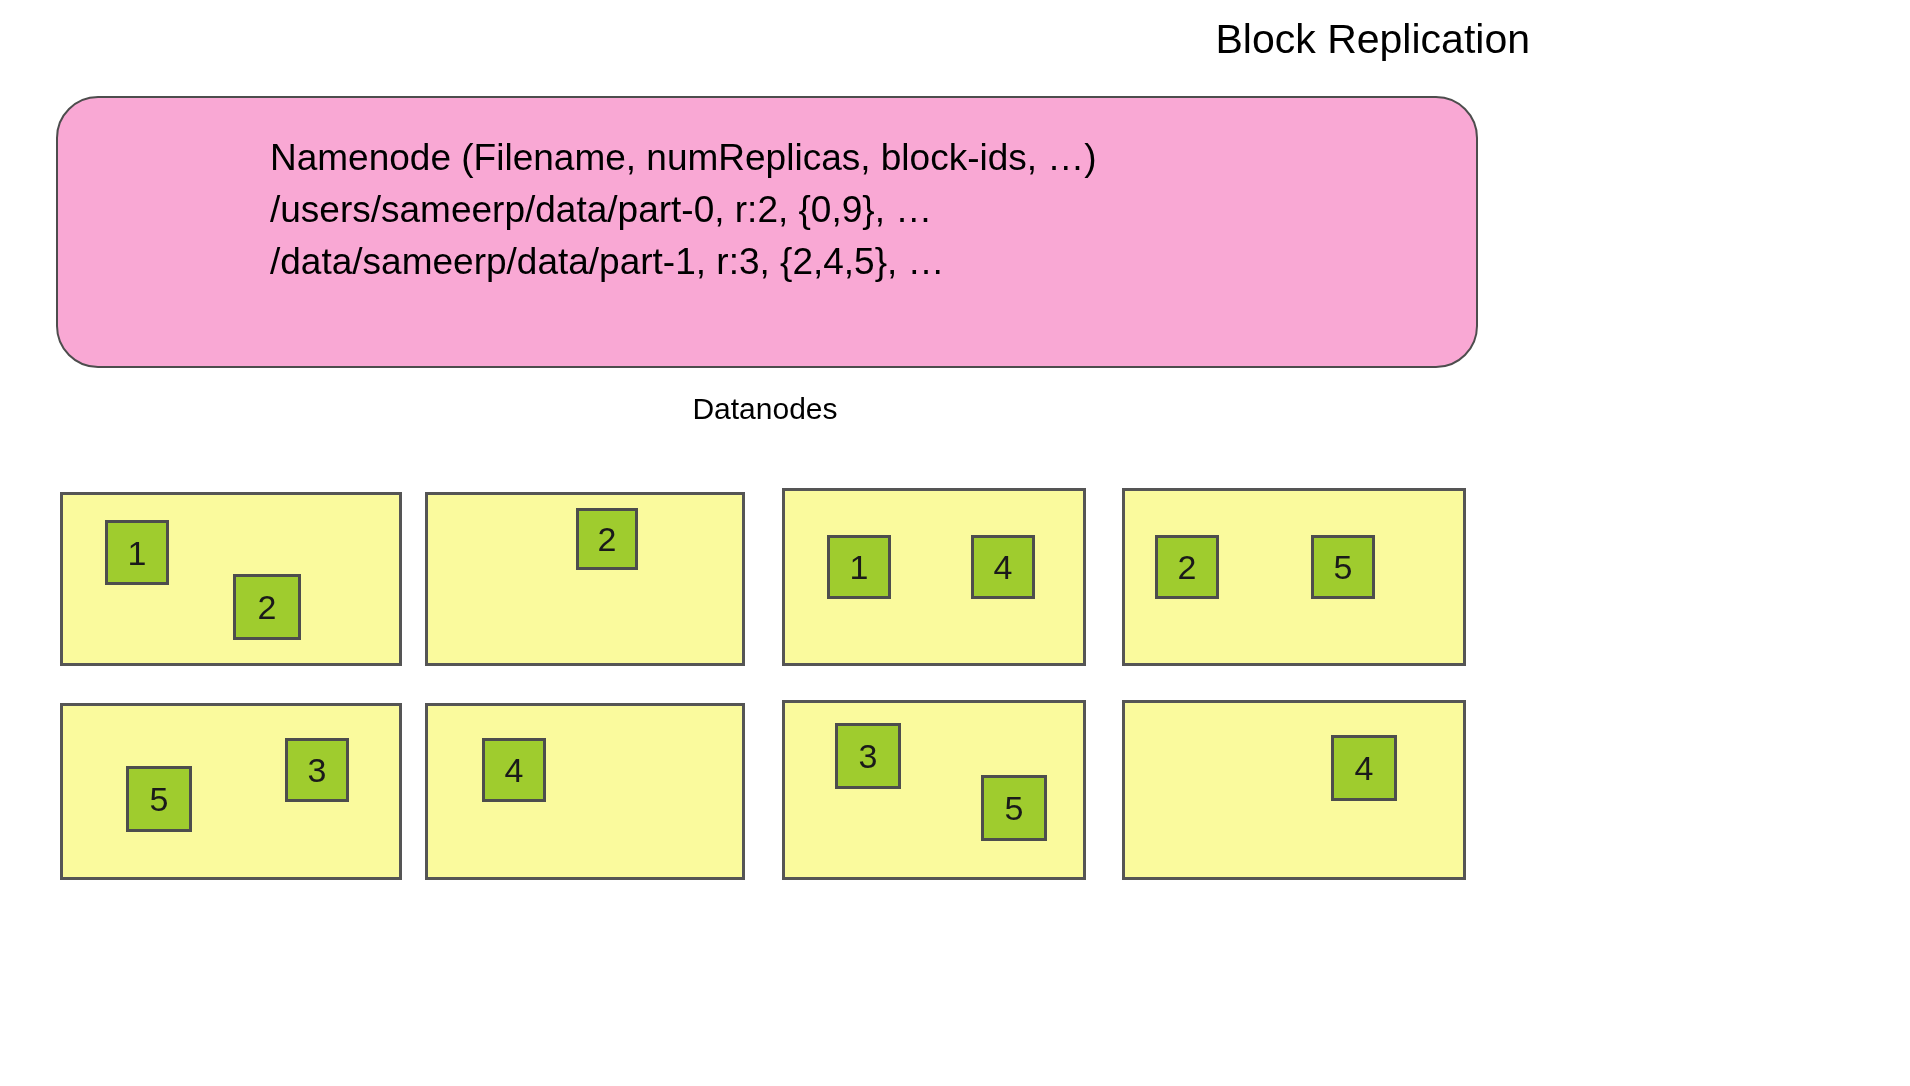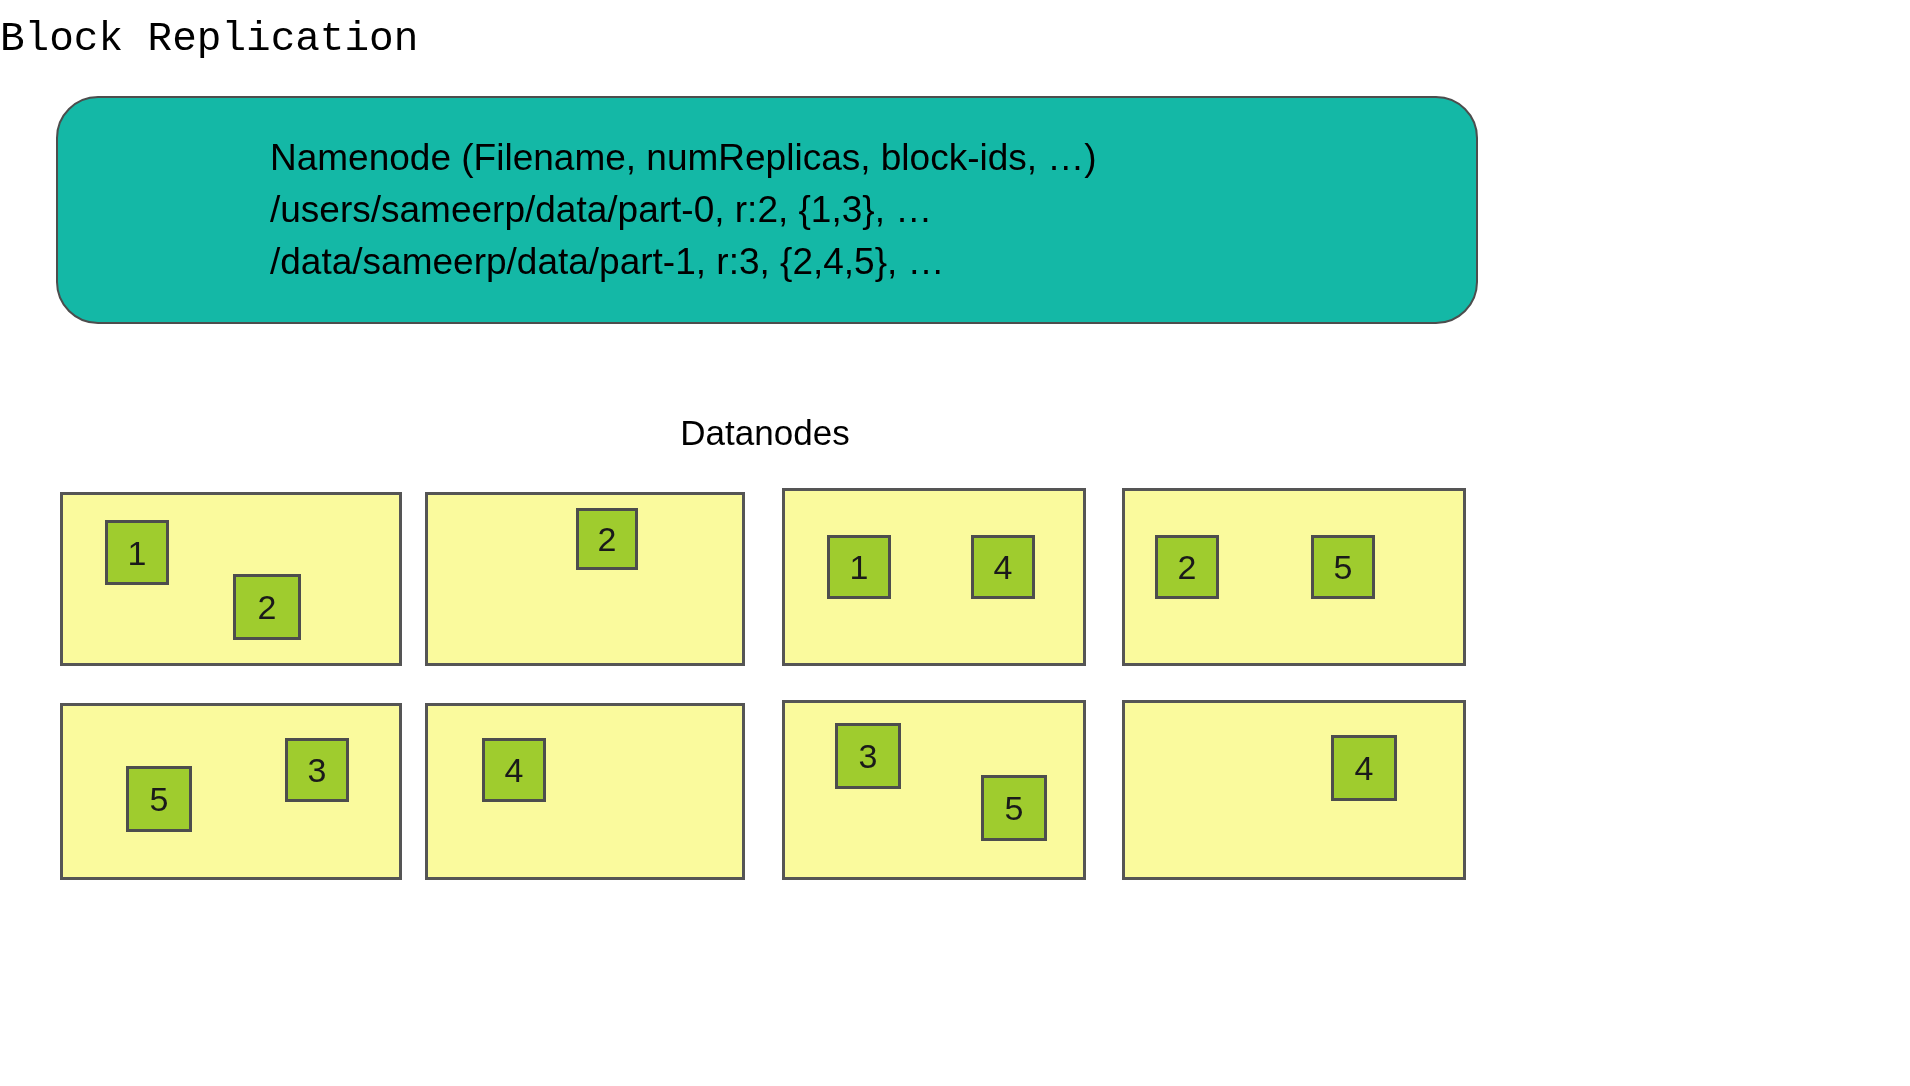--- a/index.html
+++ b/index.html
@@ -21,37 +21,36 @@
     width: 1910px;
     height: 1086px;
   }
 
   
   #diagram-title {
     position: absolute;
     left: 0;
     top: 14px;
     width: 1530px;
-    text-align: left;
+    text-align: right;
     font-size: 41px;
     line-height: 50px;
     color: #000000;
     white-space: nowrap;
-    font-family: Liberation Mono, monospace;
   }
 
   
   #namenode-box {
     position: absolute;
     left: 56px;
     top: 96px;
     width: 1422px;
-    height: 228px;
+    height: 272px;
     box-sizing: border-box;
-    background: #14b8a6;
+    background: #f9a8d4;
     border: 2px solid #4d4d4d;
     border-radius: 42px;
   }
   #namenode-text {
     position: absolute;
     left: 212px;
     top: 34px;
     width: 1180px;
   }
   .nn-line {
@@ -59,24 +58,24 @@
     line-height: 52px;
     color: #000000;
     white-space: nowrap;
     letter-spacing: 0px;
   }
 
   
   #datanodes-label {
     position: absolute;
     left: 0;
-    top: 408px;
+    top: 384px;
     width: 1530px;
     text-align: center;
-    font-size: 35px;
+    font-size: 30px;
     line-height: 50px;
     color: #000000;
     white-space: nowrap;
   }
 
   
   .datanode {
     position: absolute;
     box-sizing: border-box;
     background: #fafa9d;
@@ -132,21 +131,21 @@
 </head>
 <body>
 
 <div id="canvas">
 
   <div id="diagram-title">Block Replication</div>
 
   <div id="namenode-box">
     <div id="namenode-text">
       <div class="nn-line">Namenode (Filename, numReplicas, block-ids, …)</div>
-      <div class="nn-line">/users/sameerp/data/part-0, r:2, {1,3}, …</div>
+      <div class="nn-line">/users/sameerp/data/part-0, r:2, {0,9}, …</div>
       <div class="nn-line">/data/sameerp/data/part-1, r:3, {2,4,5}, …</div>
     </div>
   </div>
 
   <div id="datanodes-label">Datanodes</div>
 
   <div class="datanode" id="datanode-1">
     <div class="block" id="dn1-block-a">1</div>
     <div class="block" id="dn1-block-b">2</div>
   </div>

